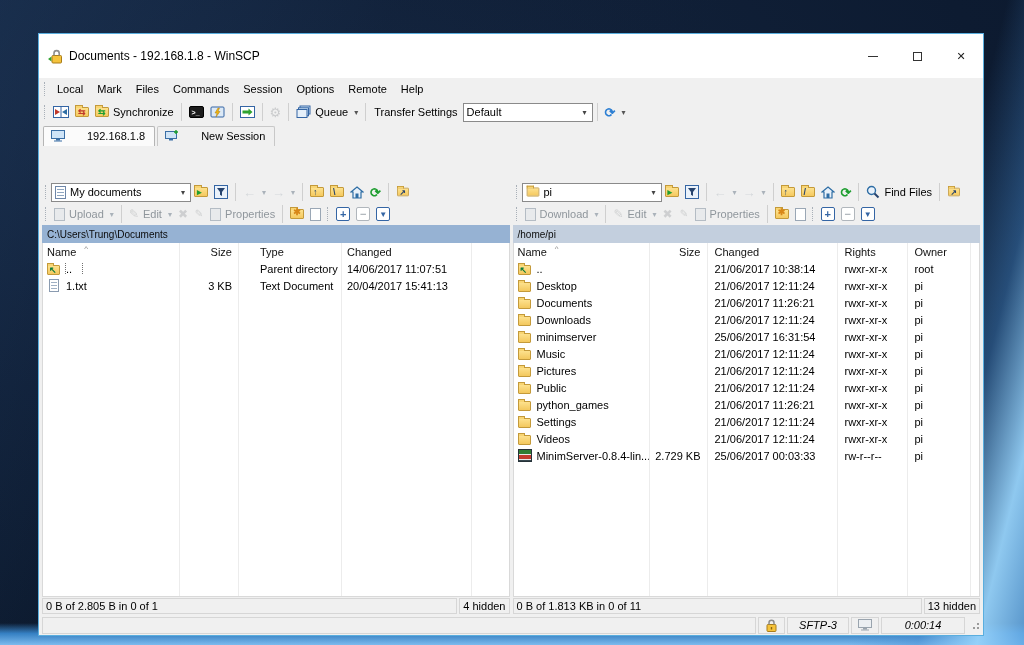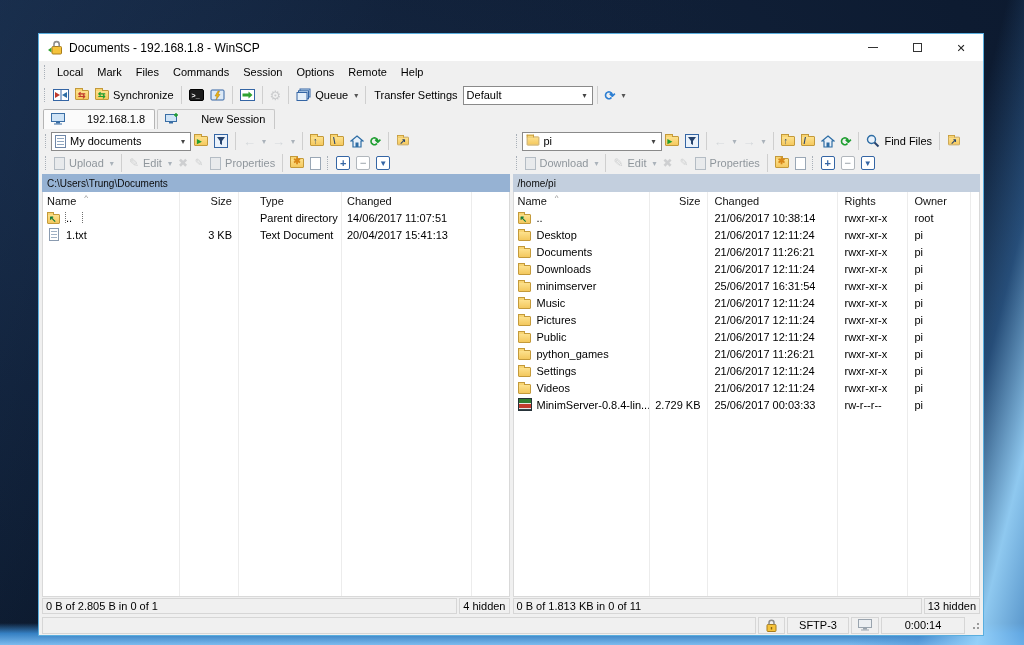--- a/index.html
+++ b/index.html
@@ -17,21 +17,21 @@
 
   
   .window{
     position:absolute; left:38px; top:33px; width:946px; height:603px;
     background:#f0f0f0; border:1px solid #5aaede;
     display:flex; flex-direction:column;
     font-size:11px; color:#000;
   }
 
   
-  .titlebar{height:27px; background:#fff; display:flex; align-items:center; padding-left:7px; flex:0 0 auto;}
+  .titlebar{height:44px; background:#fff; display:flex; align-items:center; padding-left:7px; flex:0 0 auto;}
   .titlebar .ttl{margin-left:6px; font-size:12px;}
   .winbtns{margin-left:auto; display:flex; height:100%;}
   .winbtn{width:44px; display:flex; align-items:center; justify-content:center; color:#222; font-size:12px;}
   .winbtn .ming{width:10px; height:1px; background:#333;}
   .winbtn .maxg{width:9px; height:9px; border:1px solid #333;}
   .winbtn .clsg::before{content:"\2715"; font-size:11px;}
 
   
   .menubar{height:21px; display:flex; align-items:center; padding-left:2px; flex:0 0 auto;}
   .menu-item{padding:2px 7px;}
@@ -68,21 +68,21 @@
   .sheet.dim{background:#e8eaec; border-color:#b4bcc4;}
   .g-rot::before{content:"\27F3"; color:#2d7fd3; font-weight:bold; font-size:13px;}
 
   
   .tabsrow{height:21px; display:flex; align-items:flex-end; padding-left:4px; flex:0 0 auto;}
   .tab{display:flex; align-items:center; gap:22px; padding:2px 9px 3px 7px; border:1px solid #b5b5b5; border-bottom:none; background:#fbfbfb; border-radius:2px 2px 0 0; margin-right:2px; height:20px;}
   .tab.inactive{background:transparent; border-color:#c8c8c8;}
 
   
   .panels{flex:1; display:flex; gap:3px; padding:1px 3px 0 3px; min-height:0;}
-  .panel{flex:1; display:flex; flex-direction:column; min-width:0;}
+  .panel{flex:1; display:flex; flex-direction:column; min-width:0;margin-top:34px;}
   .ptb{height:22px; display:flex; align-items:center;}
   .combo{display:flex; align-items:center; background:#fff; border:1px solid #8a8a8a; height:19px; padding-left:3px; gap:4px;}
   .combo .val{flex:1; white-space:nowrap; overflow:hidden;}
   .combo .arr{width:14px; align-self:stretch; display:flex; align-items:center; justify-content:center;}
   .combo .arr::before{content:"\25BE"; font-size:8px; color:#444;}
   .drive-combo{width:140px;}
   .docic{width:11px; height:13px; background:#fff; border:1px solid #6f87a8; position:relative;}
   .docic::before{content:""; position:absolute; left:1px; top:2px; right:1px; height:7px;
     background:repeating-linear-gradient(#8fa6c0 0 1px, transparent 1px 3px);}
 
@@ -127,21 +127,21 @@
   .ric[data-icon="archive"]{background:linear-gradient(#2f7d32 0 4px,#e8e8e8 4px 5px,#c23b2e 5px 9px,#e8e8e8 9px 10px,#37474f 10px 13px); border:1px solid #263238; width:14px; flex-basis:14px; margin-right:5px;}
   .row[data-focused="true"] .c-name .nm{outline:1px dotted #707070; min-width:16px; min-height:12px;}
 
   
   .pstatus{height:18px; display:flex; gap:2px; padding:1px 0; flex:0 0 auto;}
   .pcell{border:1px solid #d6d6d6; display:flex; align-items:center; padding:0 3px; height:16px; background:#f0f0f0;}
   .pcell.main{flex:1;}
 
   
   .statusbar{height:20px; display:flex; align-items:center; gap:2px; padding:1px 2px 1px 3px; flex:0 0 auto;}
-  .scell{border:1px solid #d6d6d6; height:17px; display:flex; align-items:center; justify-content:center; padding:0 6px; background:#f0f0f0;}
+  .scell{border:1px solid #d6d6d6; height:17px; display:flex; align-items:center; justify-content:center; padding:0 6px; background:#f0f0f0;font-style:italic;}
   .scell.fill{flex:1;}
   .rgrip{width:12px; height:12px; margin-left:2px;
     background:
      radial-gradient(circle at 9px 9px, #9a9a9a 1px, transparent 1.4px),
      radial-gradient(circle at 9px 5px, #9a9a9a 1px, transparent 1.4px),
      radial-gradient(circle at 5px 9px, #9a9a9a 1px, transparent 1.4px);}
   .lockic svg, .monic svg{display:block;}
 </style>
 </head>
 <body>

